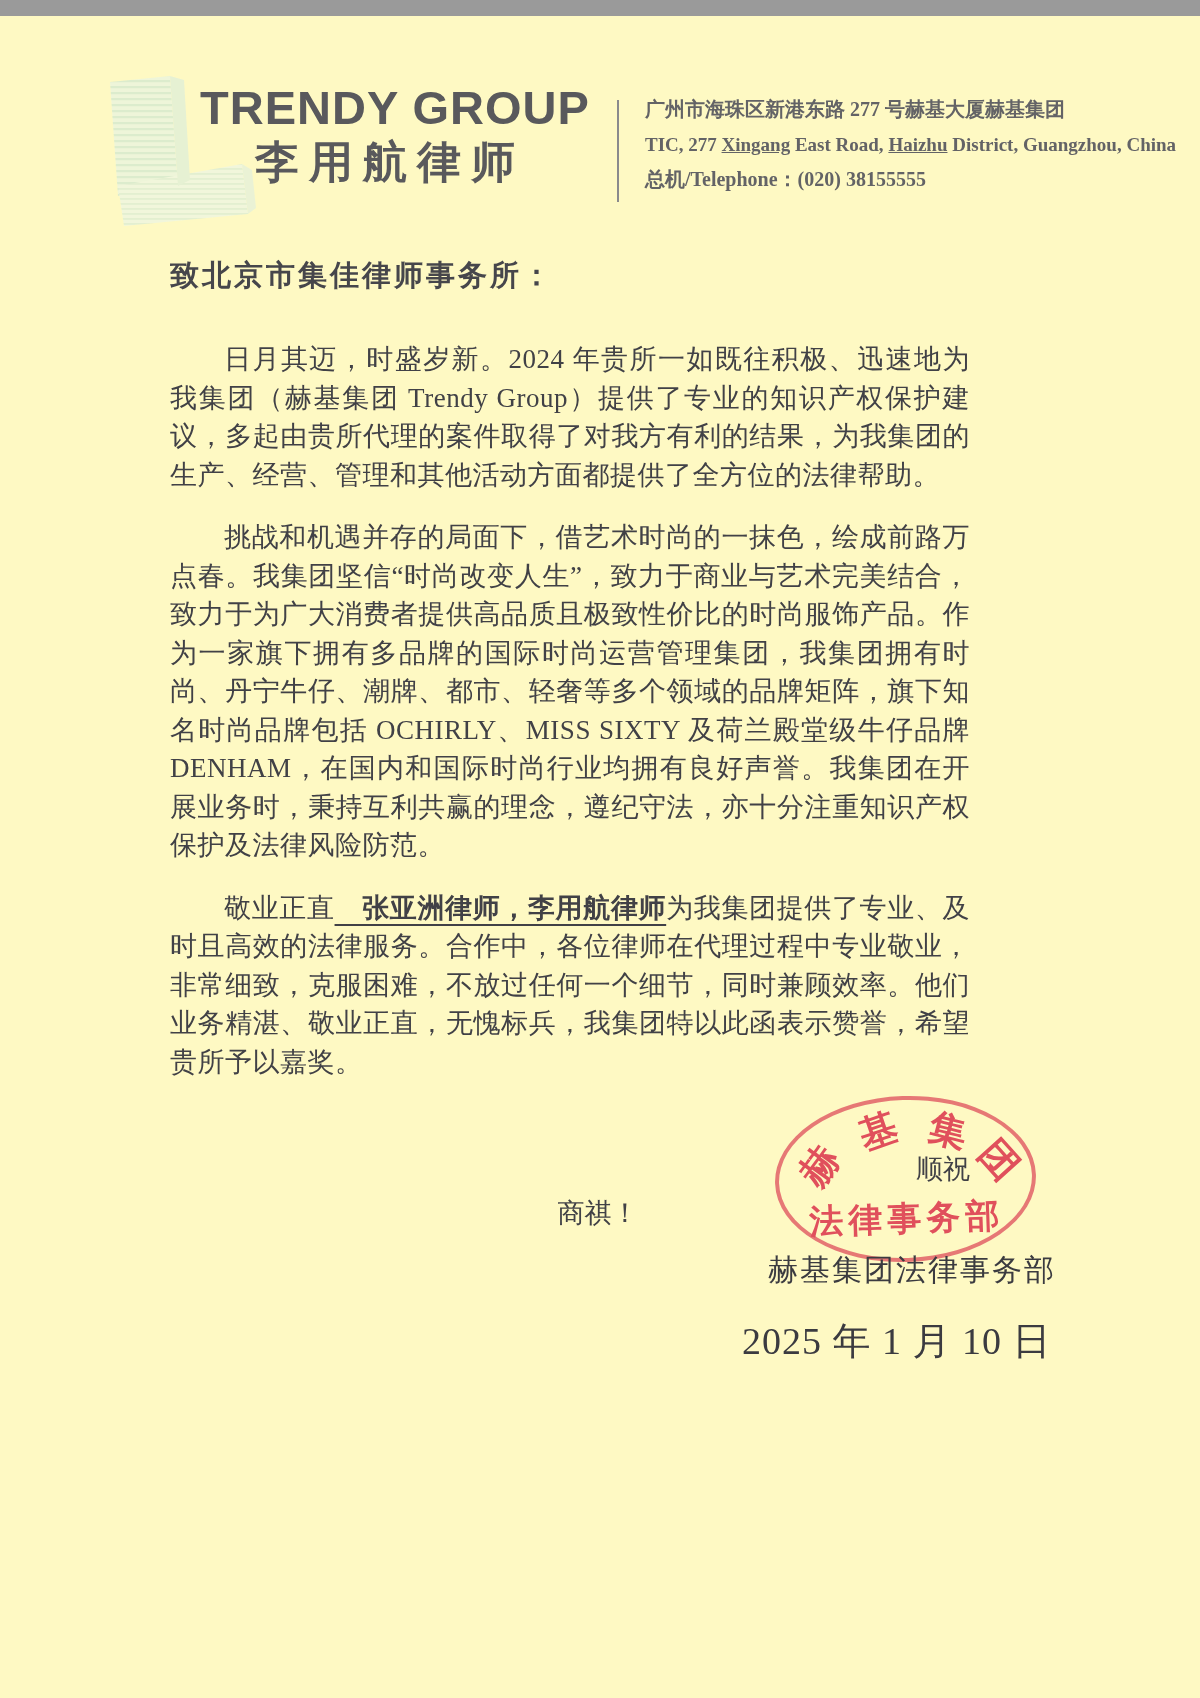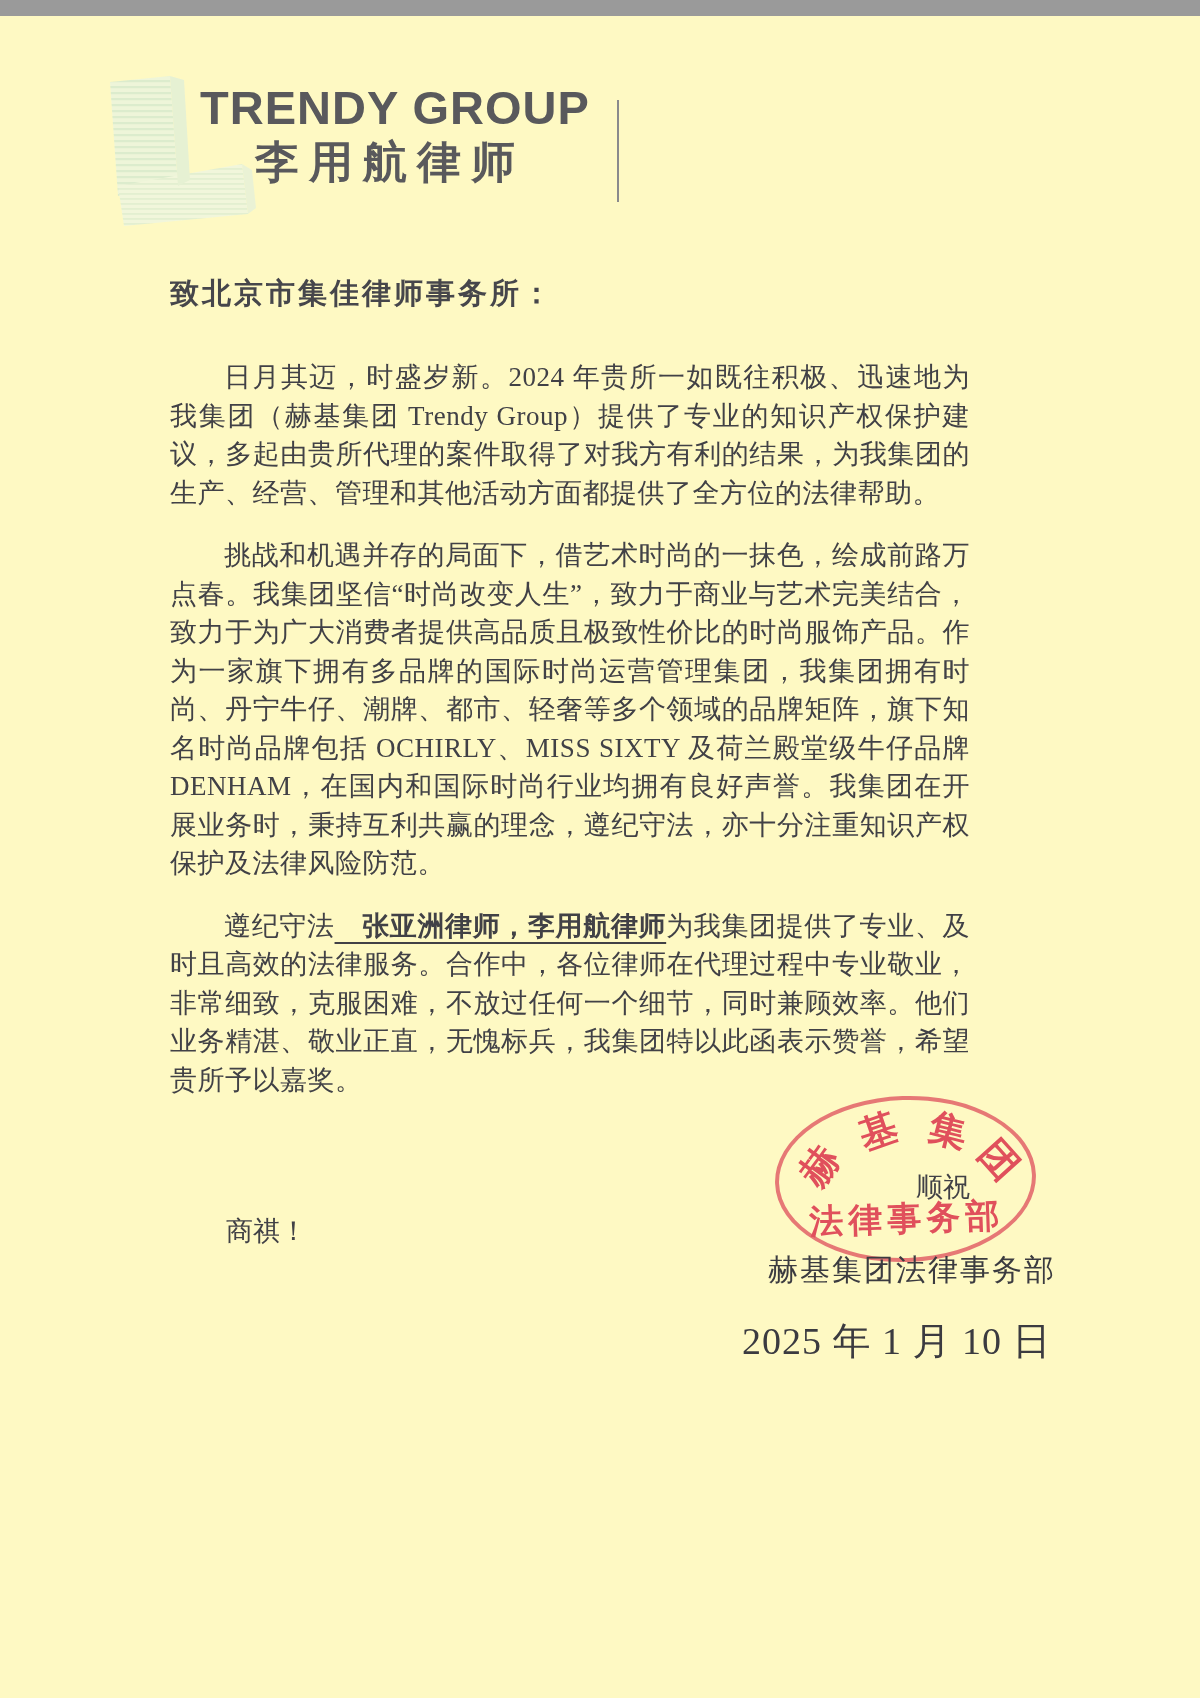--- a/index.html
+++ b/index.html
@@ -18,28 +18,28 @@
   .logo-text{position:absolute;left:200px;top:66px;width:380px;text-align:center;
     font-family:"Liberation Sans","DejaVu Sans",sans-serif;color:#59595c;}
   .logo-en{font-size:47px;font-weight:bold;letter-spacing:1px;line-height:52px;white-space:nowrap;}
   .logo-cn{font-size:44px;font-weight:bold;letter-spacing:10px;line-height:56px;}
   .header-divider{position:absolute;left:617px;top:84px;width:2px;height:102px;background:#8a8a8c;}
   .address-block{position:absolute;left:645px;top:76px;width:480px;color:#636366;font-weight:bold;}
   .addr-line{font-size:20px;line-height:35px;white-space:nowrap;}
   .addr-line.en{font-size:19px;}
   .addr-line .u{text-decoration:underline;}
   
-  .letter{position:absolute;left:170px;top:258px;width:800px;}
+  .letter{position:absolute;left:170px;top:240px;width:800px;}
   .salutation{font-size:29px;font-weight:bold;letter-spacing:3px;color:#46464b;}
   .para{font-size:27px;line-height:38.5px;text-align:justify;text-indent:2em;
     margin:0 0 24px 0;letter-spacing:.5px;color:#414146;}
   .para.first{margin-top:44px;}
   .names{font-weight:bold;text-decoration:underline;text-underline-offset:7px;}
   .closing{margin-top:66px;font-size:27px;line-height:44px;color:#414146;}
-  .closing .wish2{padding-left:56px;}
+  .closing .wish2{padding-left:56px;text-align:center;}
   .closing .wish1{padding-left:14px;text-align:right;}
   
   .stamp{position:absolute;left:775px;top:1080px;width:253px;height:158px;
     border:4px solid rgba(224,88,98,.8);border-radius:50%;transform:rotate(-2deg);
     color:#e0505c;font-weight:bold;}
   .stamp .arc-ch{position:absolute;font-size:38px;line-height:38px;}
   .stamp .ch0{left:22px;top:44px;transform:rotate(-52deg);}
   .stamp .ch1{left:82px;top:11px;transform:rotate(-17deg);}
   .stamp .ch2{left:152px;top:13px;transform:rotate(16deg);}
   .stamp .ch3{left:202px;top:44px;transform:rotate(50deg);}
@@ -72,30 +72,35 @@
       <polygon points="150,96 160,102 164,140 156,146" fill="#daeee4"></polygon>
     </svg>
 
     <div class="logo-text">
       <div class="logo-en">TRENDY GROUP</div>
       <div class="logo-cn">李用航律师</div>
     </div>
 
     <div class="header-divider"></div>
 
+    <div class="address-block">
+      <div class="addr-line">广州市海珠区新港东路 277 号赫基大厦赫基集团</div>
+      <div class="addr-line en"><span>TIC, 277 </span><span class="u">Xingang</span><span> East Road, </span><span class="u">Haizhu</span><span> District, Guangzhou, China</span></div>
+      <div class="addr-line">总机/Telephone：(020) 38155555</div>
+    </div>
   </div>
 
   <div class="letter">
     <div class="salutation">致北京市集佳律师事务所：</div>
 
     <p class="para first">日月其迈，时盛岁新。2024 年贵所一如既往积极、迅速地为我集团（赫基集团 Trendy Group）提供了专业的知识产权保护建议，多起由贵所代理的案件取得了对我方有利的结果，为我集团的生产、经营、管理和其他活动方面都提供了全方位的法律帮助。</p>
 
     <p class="para">挑战和机遇并存的局面下，借艺术时尚的一抹色，绘成前路万点春。我集团坚信“时尚改变人生”，致力于商业与艺术完美结合，致力于为广大消费者提供高品质且极致性价比的时尚服饰产品。作为一家旗下拥有多品牌的国际时尚运营管理集团，我集团拥有时尚、丹宁牛仔、潮牌、都市、轻奢等多个领域的品牌矩阵，旗下知名时尚品牌包括 OCHIRLY、MISS SIXTY 及荷兰殿堂级牛仔品牌 DENHAM，在国内和国际时尚行业均拥有良好声誉。我集团在开展业务时，秉持互利共赢的理念，遵纪守法，亦十分注重知识产权保护及法律风险防范。</p>
 
-    <p class="para"><span>遵纪守法</span><span class="names">　张亚洲律师，李用航律师</span><span>为我集团提供了专业、及时且高效的法律服务。合作中，各位律师在代理过程中专业敬业，非常细致，克服困难，不放过任何一个细节，同时兼顾效率。他们业务精湛、敬业正直，无愧标兵，我集团特以此函表示赞誉，希望贵所予以嘉奖。</span></p>
+    <p class="para"><span>敬业正直</span><span class="names">　张亚洲律师，李用航律师</span><span>为我集团提供了专业、及时且高效的法律服务。合作中，各位律师在代理过程中专业敬业，非常细致，克服困难，不放过任何一个细节，同时兼顾效率。他们业务精湛、敬业正直，无愧标兵，我集团特以此函表示赞誉，希望贵所予以嘉奖。</span></p>
 
     <div class="closing">
       <div class="wish1">顺祝</div>
       <div class="wish2">商祺！</div>
     </div>
   </div>
 
   <div class="stamp">
     <span class="arc-ch ch0">赫</span>
     <span class="arc-ch ch1">基</span>

